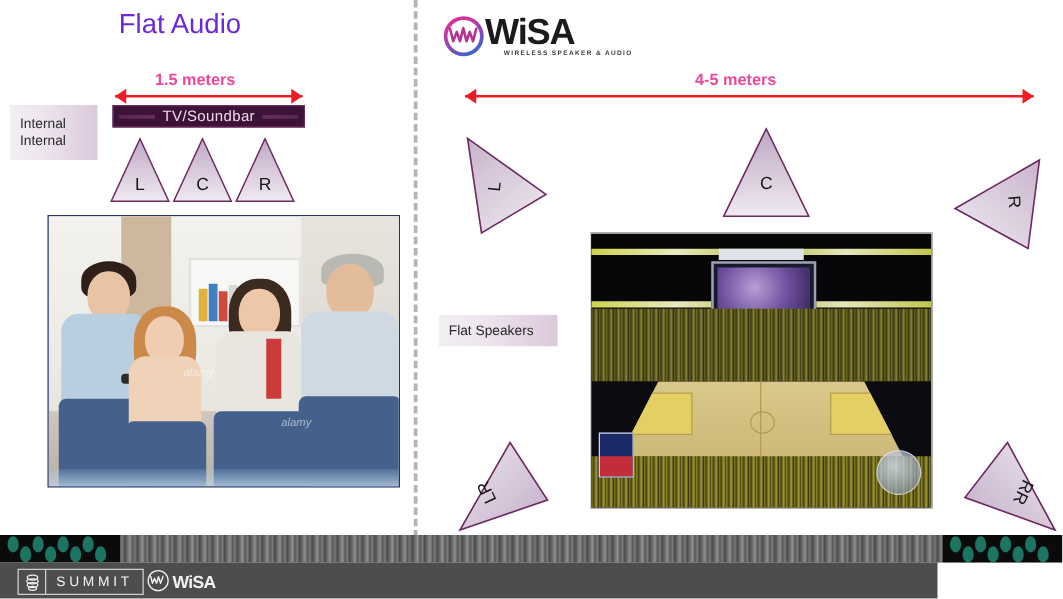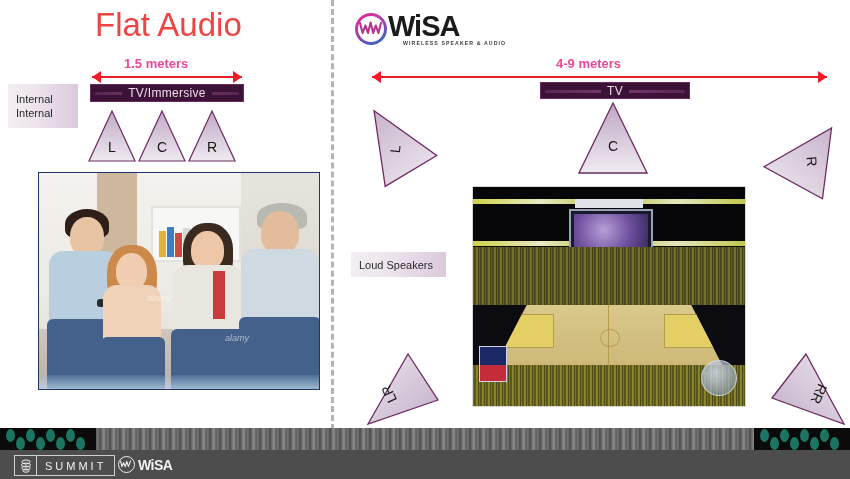--- a/index.html
+++ b/index.html
@@ -1,20 +1,20 @@
 <!DOCTYPE html>
 <html><head>
 <meta charset="utf-8">
 <style>
   html,body{margin:0;padding:0;background:#fff;}
   body{width:850px;height:479px;overflow:hidden;font-family:"Liberation Sans",sans-serif;}
   .slide{position:relative;width:850px;height:479px;background:#ffffff;overflow:hidden;}
 
   
-  .heading{position:absolute;color:#ef4444;font-size:33px;font-weight:400;letter-spacing:0px;white-space:nowrap;text-align:right;}
+  .heading{position:absolute;color:#6d28d9;font-size:22px;font-weight:400;letter-spacing:0px;white-space:nowrap;text-align:right;}
   #title-flat{left:95px;top:6px;}
   #title-immersive{left:500px;top:6px;}
 
   
   .wisa-logo{position:absolute;left:355px;top:12px;width:135px;height:40px;}
   .wisa-mark{position:absolute;left:0;top:1px;width:32px;height:32px;border-radius:50%;
     background:linear-gradient(150deg,#e0218a 0%,#d1369c 25%,#8e47b5 55%,#4a5fc1 80%,#2f6fcb 100%);}
   .wisa-mark-inner{position:absolute;left:3px;top:3px;width:26px;height:26px;border-radius:50%;background:#fff;}
   .wisa-mark svg{position:absolute;left:4px;top:7px;}
   .wisa-word{position:absolute;left:33px;top:-2px;font-size:29px;font-weight:700;color:#1b1b1b;letter-spacing:-1px;}
@@ -90,21 +90,21 @@
      background:radial-gradient(circle at 40% 35%,rgba(210,220,235,.85),rgba(110,130,160,.6));border:1px solid rgba(255,255,255,.5);}
 
   
   .band{position:absolute;left:0;top:428px;width:850px;height:22px;background:#6a6a6a;overflow:hidden;}
   .band-stripes{position:absolute;inset:0;background:repeating-linear-gradient(90deg,
       #4f4f4f 0px,#6e6e6e 2px,#8f8f8f 4px,#5a5a5a 6px,#797979 8px,#444 10px);}
   .band-dots{position:absolute;top:0;height:100%;width:96px;background:#0b0b0b;}
   .band-dots.l{left:0;}
   .band-dots.r{right:0;}
   .band-dots .d{position:absolute;width:9px;height:13px;border-radius:50%;background:#1e7f6d;opacity:.9;}
-  .footer{position:absolute;left:0;top:450px;width:850px;height:29px;background:#4d4d4d;}
+  .footer{position:absolute;left:0;top:450px;width:750px;height:29px;background:#4d4d4d;}
   .sumlogo{position:absolute;left:14px;top:5px;height:19px;display:flex;align-items:center;border:1px solid #cfcfcf;}
   .sumlogo .mark{width:21px;height:19px;display:flex;align-items:center;justify-content:center;border-right:1px solid #cfcfcf;}
   .sumlogo .txt{padding:0 8px;color:#f2f2f2;font-size:11px;letter-spacing:3px;font-weight:400;}
   .footwisa{position:absolute;left:118px;top:6px;display:flex;align-items:center;gap:3px;color:#f2f2f2;}
   .footwisa .circ{width:15px;height:15px;border-radius:50%;border:1.6px solid #f2f2f2;position:relative;}
   .footwisa .wtxt{font-size:14px;font-weight:700;letter-spacing:-.5px;}
 </style>
 </head>
 <body>
 
@@ -127,21 +127,21 @@
 
   <div class="measure-label" style="left:124px;top:56px;">1.5 meters</div>
   <div class="arrow-wrap" style="left:92px;top:70px;width:150px;">
     <div class="arrow-line"></div>
     <div class="arrow-head left"></div>
     <div class="arrow-head right"></div>
   </div>
 
   <div class="tvbar" style="left:90px;top:84px;width:152px;height:16px;">
     <div class="glow"></div>
-    <span>TV/Immersive</span>
+    <span>TV/Soundbar</span>
   </div>
 
   <div class="infobox" style="left:8px;top:84px;width:70px;height:44px;">
     <div>
       <div>Internal</div>
       <div>Internal</div>
     </div>
   </div>
 
   <div class="spk" style="left:88px;top:110px;width:48px;height:52px;">
@@ -223,34 +223,30 @@
       <div class="hair" style="left:18px;top:2px;width:50px;height:26px;background:#b9b9b4;border-radius:50% 50% 20% 20%;"></div>
       <div class="head" style="left:22px;top:10px;width:38px;height:44px;background:#e3bc9c;"></div>
       <div class="torso" style="left:2px;top:48px;width:78px;height:74px;background:#cfd9e2;"></div>
       <div class="jeans" style="left:0px;top:116px;width:82px;height:72px;"></div>
     </div>
     <div class="tvglow"></div>
     <div class="wm" style="left:108px;top:120px;">alamy</div>
     <div class="wm" style="left:186px;top:160px;">alamy</div>
   </div>
 
-  <div class="measure-label" style="left:556px;top:56px;">4-9 meters</div>
+  <div class="measure-label" style="left:556px;top:56px;">4-5 meters</div>
   <div class="arrow-wrap" style="left:372px;top:70px;width:455px;">
     <div class="arrow-line"></div>
     <div class="arrow-head left"></div>
     <div class="arrow-head right"></div>
   </div>
 
-  <div class="tvbar" style="left:540px;top:82px;width:148px;height:15px;">
-    <div class="glow"></div>
-    <span>TV</span>
-  </div>
 
   <div class="infobox" style="left:351px;top:252px;width:95px;height:25px;">
-    <span>Loud Speakers</span>
+    <span>Flat Speakers</span>
   </div>
 
   <div class="spk" style="left:367px;top:112px;width:72px;height:78px;transform:rotate(6deg);">
     <svg class="tri" viewBox="0 0 72 78" preserveAspectRatio="none">
       <defs>
           <linearGradient id="gFL" x1="0" y1="0" x2="1" y2="1">
         <stop offset="0%" stop-color="#c8b4cc"></stop>
             <stop offset="100%" stop-color="#f1ecf2"></stop>
           </linearGradient>
         </defs>

